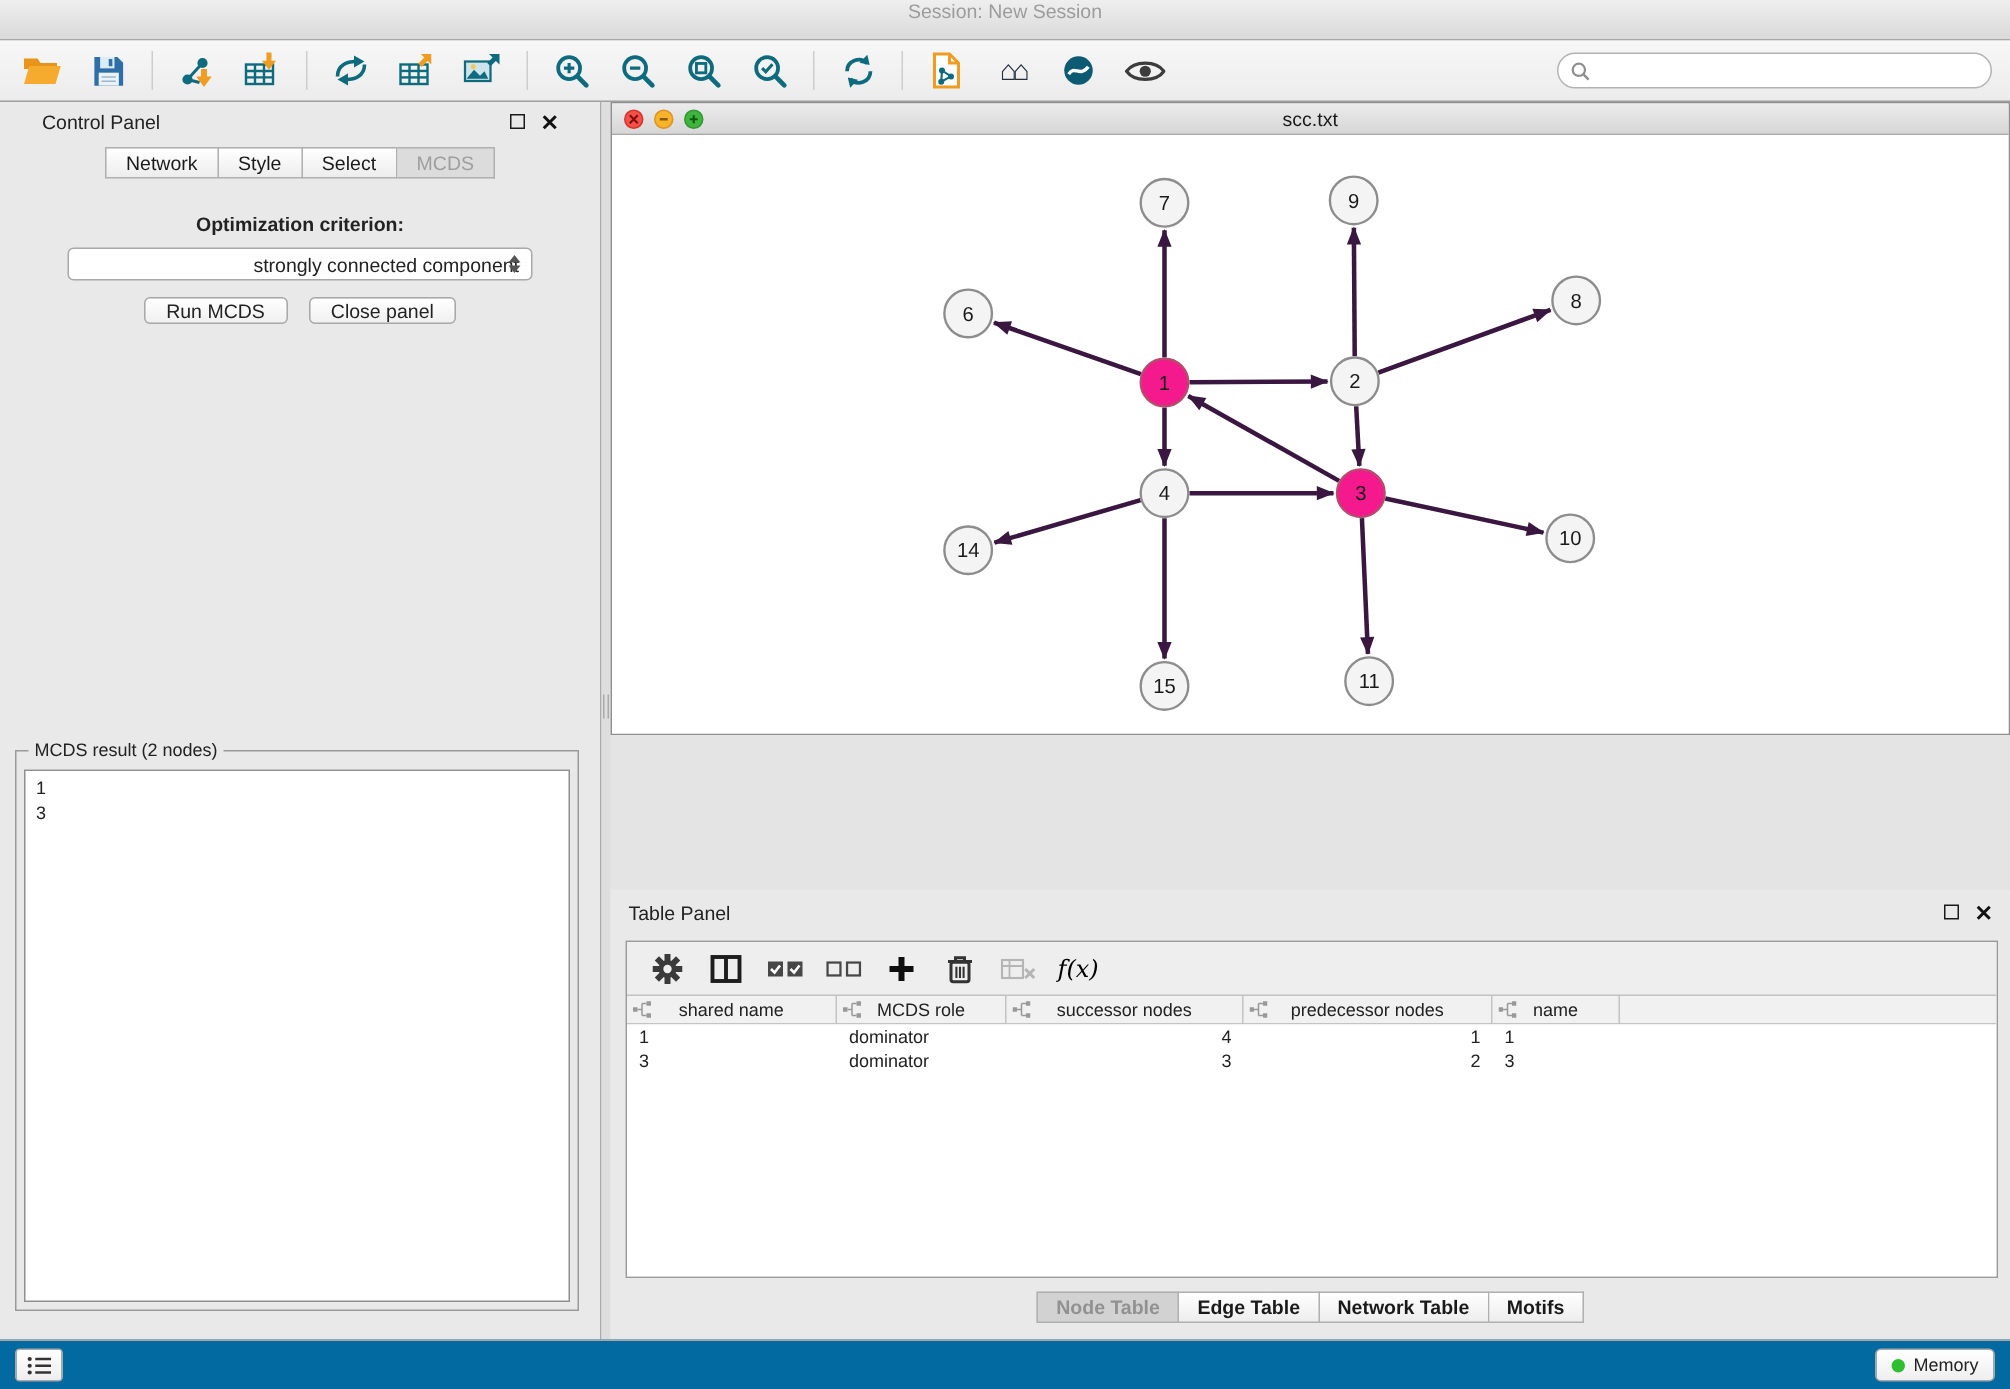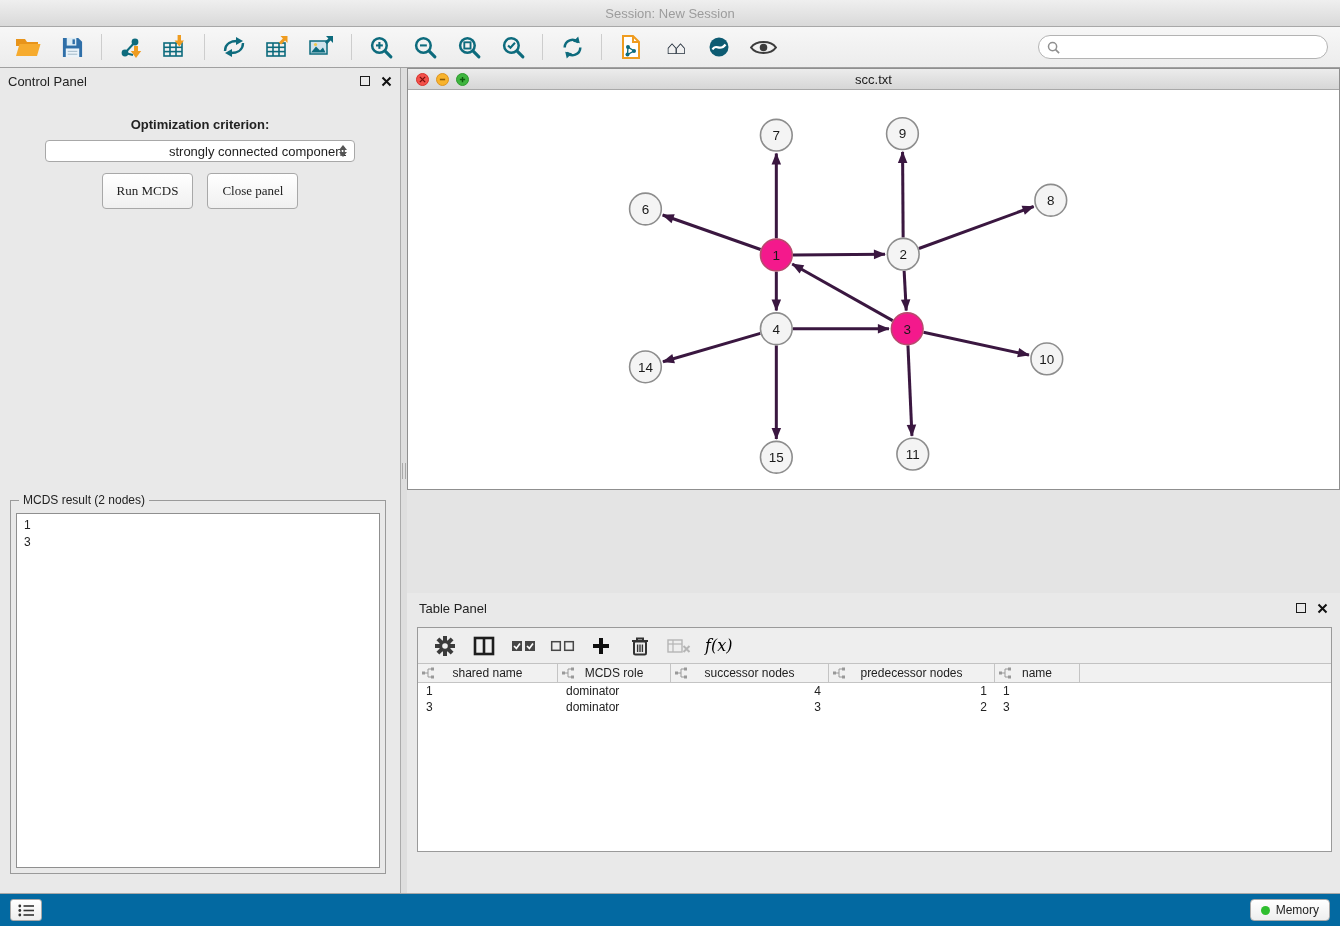--- a/index.html
+++ b/index.html
@@ -5,49 +5,49 @@
   * { margin:0; padding:0; box-sizing:border-box; }
   html,body { width:1340px; height:926px; }
   body {
     font-family:"Liberation Sans",sans-serif;
     font-size:13px; color:#222;
     background:#e4e4e4; position:relative; overflow:hidden;
   }
   
   .titlebar{position:absolute;left:0;top:0;width:1340px;height:27px;
     background:linear-gradient(#efefef,#d9d9d9);border-bottom:1px solid #a8a8a8;
-    display:flex;align-items:center;justify-content:center;color:#9c9c9c;}
+    display:flex;justify-content:center;color:#9c9c9c;}
   
   .toolbar{position:absolute;left:0;top:27px;width:1340px;height:41px;
     background:linear-gradient(#f7f7f7,#ececec);border-bottom:1px solid #a0a0a0;
     display:flex;align-items:center;padding-left:8px;gap:4px;}
   .tbtn{width:40px;height:34px;display:flex;align-items:center;justify-content:center;border-radius:4px;}
   .tsep{width:1px;height:26px;background:#cdcdcd;margin:0 5px;}
   .search-wrap{position:absolute;right:12px;top:35px;width:290px;height:24px;border:1px solid #b3b3b3;
     border-radius:12px;background:#fff;display:flex;align-items:center;padding-left:8px;gap:5px;}
   .search-wrap input{border:none;outline:none;flex:1;height:20px;font-size:13px;background:transparent;}
   
   .control-panel{position:absolute;left:0;top:68px;width:401px;height:825px;background:#e9e9e9;border-right:1px solid #ababab;}
-  .cp-header{height:26px;display:flex;align-items:center;padding:0 8px;}
+  .cp-header{height:26px;display:flex;align-items:center;padding:0 28px;}
   .win-controls{margin-left:auto;display:flex;gap:11px;align-items:center;}
   .win-sq{width:10px;height:10px;border:1.5px solid #1a1a1a;display:inline-block;}
   .cp-tabs{display:flex;justify-content:center;margin-top:4px;}
   .cp-tab{padding:2px 13px;font-size:13px;background:linear-gradient(#ffffff,#ededed);
     border:1px solid #b0b0b0;border-left:none;color:#1a1a1a;cursor:default;}
   .cp-tab:first-child{border-left:1px solid #b0b0b0;}
   .cp-tab.selected{background:#dcdcdc;color:#9e9e9e;}
   .cp-opt-label{text-align:center;margin-top:23px;font-weight:bold;}
   .cp-dropdown{margin:8px auto 0;width:310px;height:22px;background:#fff;border:1px solid #a8a8a8;
     border-radius:4px;display:flex;align-items:center;padding:0 8px;position:relative;justify-content:flex-end;}
   .dd-arrows{position:absolute;right:7px;top:4px;display:flex;flex-direction:column;gap:2px;}
   .dd-up{width:0;height:0;border-left:4px solid transparent;border-right:4px solid transparent;border-bottom:5px solid #555;}
   .dd-down{width:0;height:0;border-left:4px solid transparent;border-right:4px solid transparent;border-top:5px solid #555;}
   .cp-buttons{display:flex;justify-content:center;gap:14px;margin-top:11px;}
-  .cp-btn{height:36px;padding:0 14px;background:linear-gradient(#ffffff,#f0f0f0);border:1px solid #a8a8a8;
-    border-radius:4px;display:flex;align-items:center;font-family:Liberation Serif, serif;}
+  .cp-btn{height:18px;padding:0 14px;background:linear-gradient(#ffffff,#f0f0f0);border:1px solid #a8a8a8;
+    border-radius:4px;display:flex;align-items:center;}
   .result-box{position:absolute;left:10px;top:432px;width:376px;height:374px;border:1px solid #9a9a9a;}
   .result-legend{position:absolute;top:-8px;left:8px;background:#e9e9e9;padding:0 4px;font-size:12px;}
   .result-area{position:absolute;left:5px;top:12px;right:5px;bottom:5px;background:#fff;
     border:1px solid #8f8f8f;padding:3px 7px;font-size:12px;line-height:17px;}
   
   .vsplit{position:absolute;left:401px;top:68px;width:6px;height:825px;background:#dedede;}
   .vsplit .grip{position:absolute;left:1px;top:395px;width:4px;height:16px;border-left:1px solid #aaa;border-right:1px solid #aaa;}
   
   .net-window{position:absolute;left:407px;top:68px;width:933px;height:422px;border:1px solid #8f8f8f;background:#fff;}
   .net-titlebar{height:21px;background:linear-gradient(#ececec,#d6d6d6);border-bottom:1px solid #a8a8a8;
@@ -258,20 +258,26 @@
   <div class="cp-header">
     <span>Control Panel</span>
     <span class="win-controls">
       <span class="win-sq"></span>
       <svg width="11" height="11" viewBox="0 0 11 11">
         <path d="M1.5 1.5 L9.5 9.5 M9.5 1.5 L1.5 9.5" stroke="#111" stroke-width="2"></path>
       </svg>
     </span>
   </div>
 
+  <div class="cp-tabs">
+      <div class="cp-tab">Network</div>
+      <div class="cp-tab">Style</div>
+      <div class="cp-tab">Select</div>
+      <div class="cp-tab selected">MCDS</div>
+    </div>
 
   <div class="cp-opt-label">Optimization criterion:</div>
 
   <div class="cp-dropdown">
     <span>strongly connected component</span>
     <span class="dd-arrows">
       <span class="dd-up"></span>
         <span class="dd-down"></span>
     </span>
   </div>
@@ -518,20 +524,26 @@
         <div class="tr">
           <div class="td" style="width: 140px; text-align: left;">3</div>
           <div class="td" style="width: 113px; text-align: left;">dominator</div>
           <div class="td" style="width: 158px; text-align: right;">3</div>
           <div class="td" style="width: 166px; text-align: right;">2</div>
           <div class="td" style="width: 85px; text-align: left;">3</div>
         </div>
       </div>
   </div>
 
+  <div class="tp-tabs">
+      <div class="bt-tab selected">Node Table</div>
+      <div class="bt-tab">Edge Table</div>
+      <div class="bt-tab">Network Table</div>
+      <div class="bt-tab">Motifs</div>
+    </div>
 </div>
 
 <div class="statusbar">
   <div class="sb-left-btn">
     <svg width="17" height="13" viewBox="0 0 17 13">
       <g stroke="#333" stroke-width="1.6">
         <line x1="5.5" y1="2" x2="16" y2="2"></line>
         <line x1="5.5" y1="6.5" x2="16" y2="6.5"></line>
         <line x1="5.5" y1="11" x2="16" y2="11"></line>
       </g>

